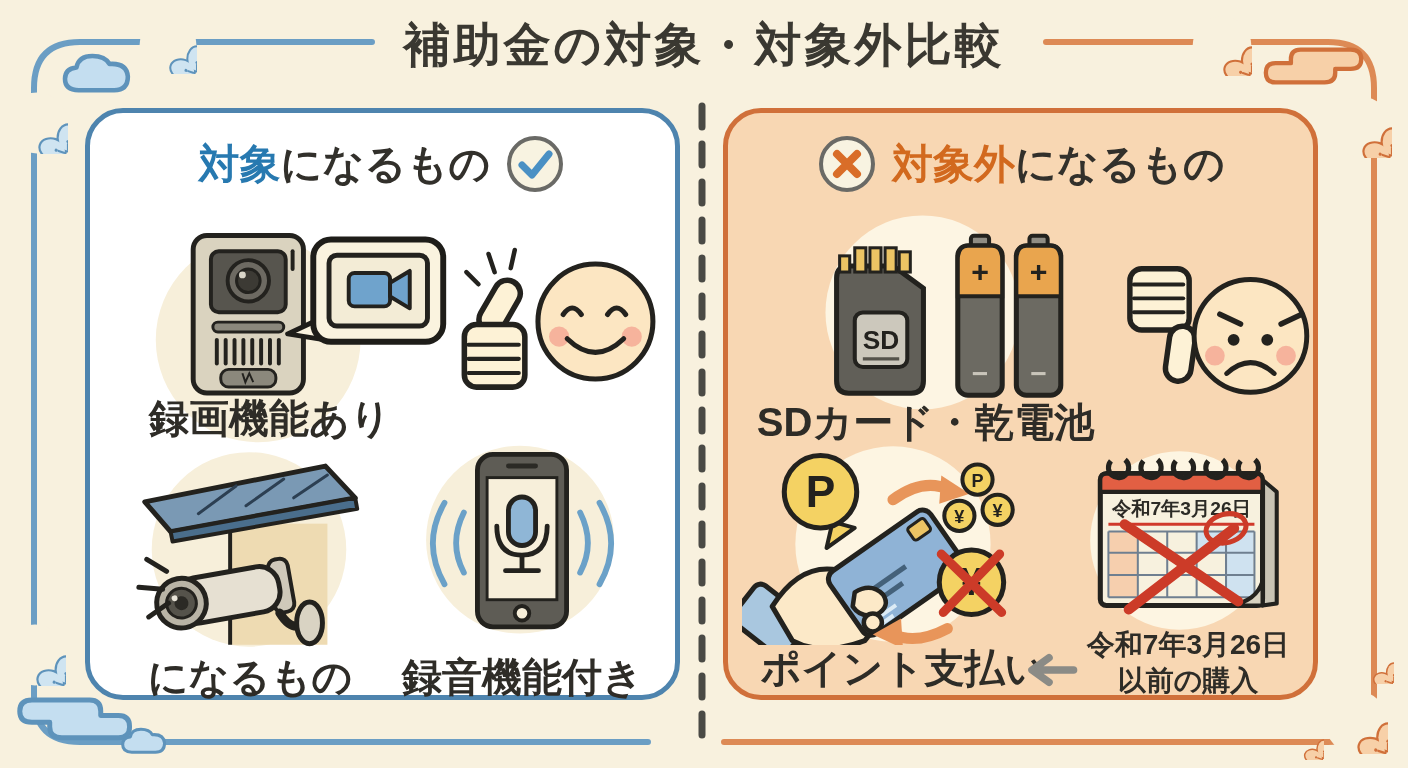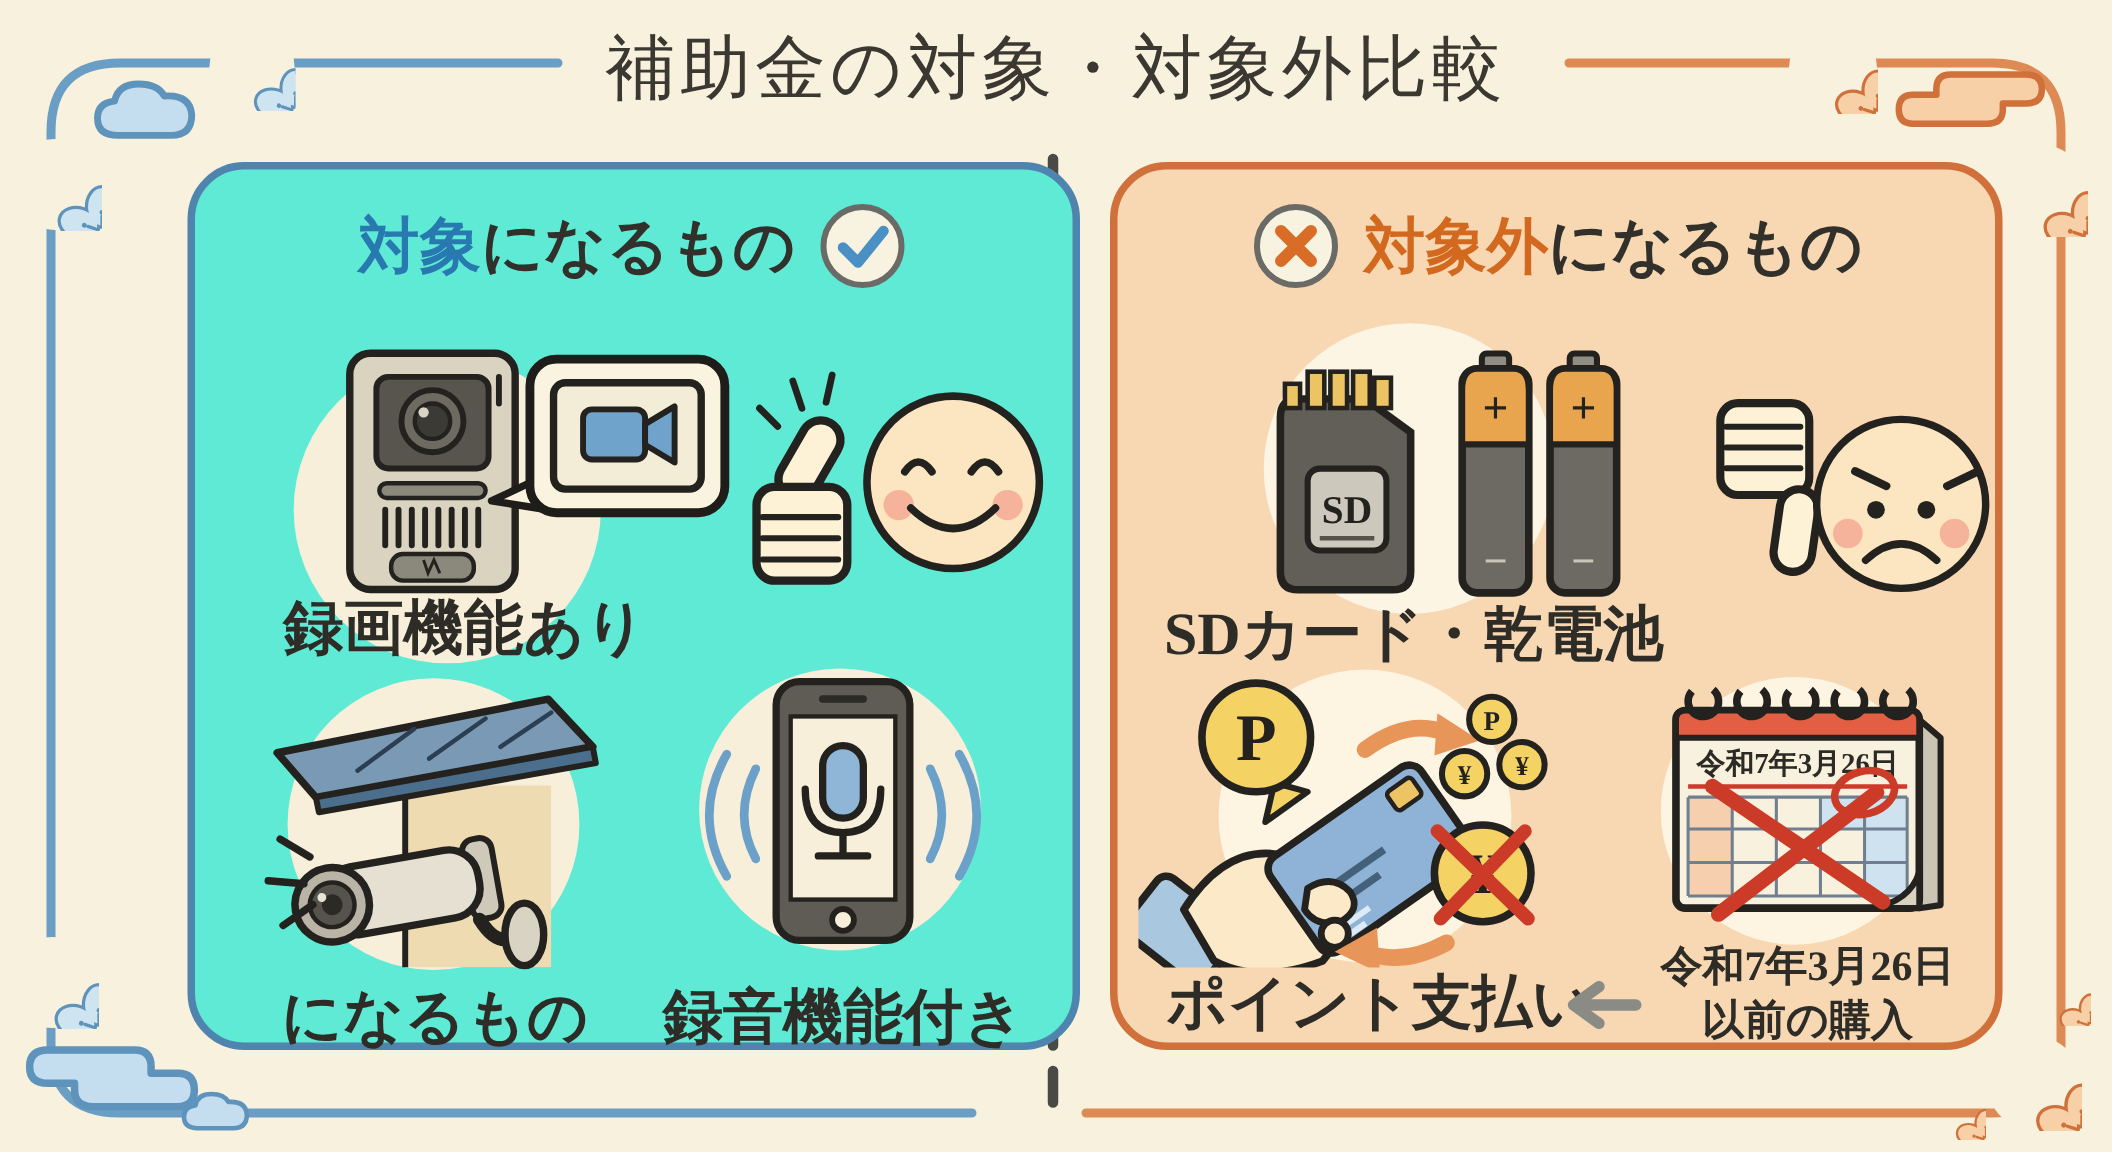--- a/index.html
+++ b/index.html
@@ -9,26 +9,26 @@
     font-family:"Liberation Sans",sans-serif;
     color:#2e2c27;
   }
   svg{display:block;}
   .abs{position:absolute;}
   
   .frame{left:0;top:0;width:1408px;height:768px;pointer-events:none;}
   
   .title{
     left:0;top:14px;width:1408px;text-align:center;
-    font-size:47px;font-weight:400;letter-spacing:3px;color:#3a3831;
+    font-size:47px;font-weight:700;letter-spacing:3px;color:#3a3831;
   }
   
   .panel{position:absolute;top:108px;width:595px;height:592px;border-radius:38px;box-sizing:border-box;}
-  .panel.left{left:85px;background:#5eead4;border:5px solid #4e84ae;margin-left:40px;}
-  .panel.right{left:740px;background:#f8d7b3;border:5px solid #d0703a;font-family:Liberation Serif, serif;}
+  .panel.left{left:85px;background:#ffffff;border:5px solid #4e84ae;}
+  .panel.right{left:723px;background:#f8d7b3;border:5px solid #d0703a;}
   .phead{
     position:absolute;top:20px;left:0;width:100%;
     display:flex;align-items:center;justify-content:center;gap:14px;
     font-size:41px;font-weight:800;color:#32302b;
   }
   .phead .hl-blue{color:#2779b0;}
   .phead .hl-orange{color:#d2691e;}
   .ilabel{
     position:absolute;text-align:center;
     font-size:40px;font-weight:700;color:#2e2c27;white-space:nowrap;

